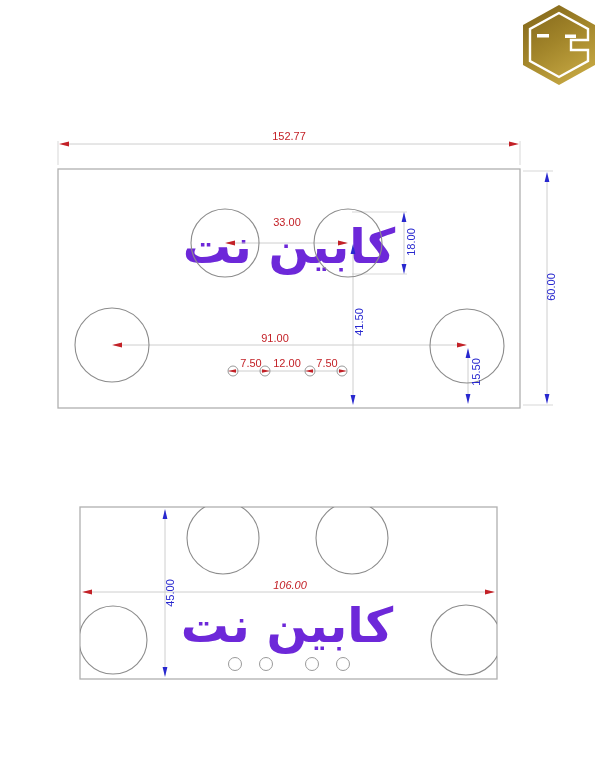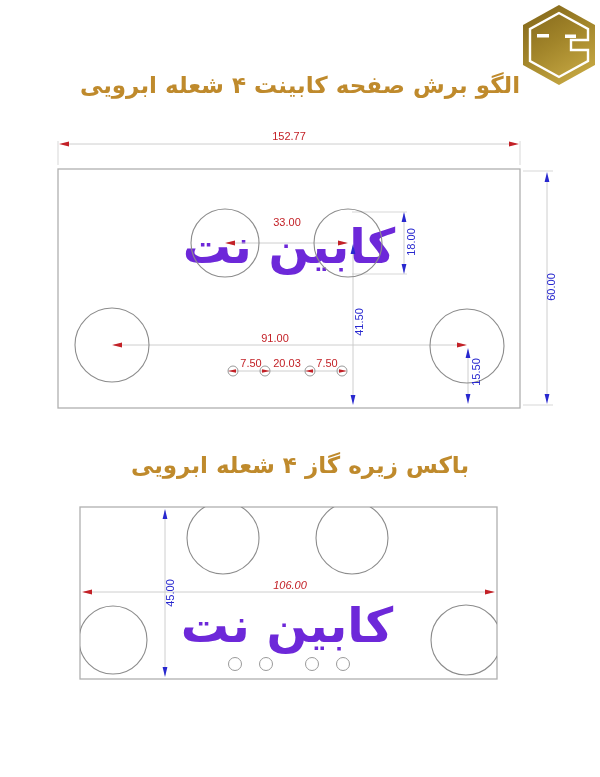--- a/index.html
+++ b/index.html
@@ -139,29 +139,27 @@
     </g>
   </svg>
 
   <span class="dim red" style="left:289px;top:136px;">152.77</span>
   <span class="dim blue rot" style="left:551px;top:287px;">60.00</span>
   <span class="dim red" style="left:287px;top:222px;">33.00</span>
   <span class="dim blue rot" style="left:411px;top:242px;">18.00</span>
   <span class="dim blue rot" style="left:359px;top:322px;">41.50</span>
   <span class="dim red" style="left:275px;top:338px;text-align:center;">91.00</span>
   <span class="dim red" style="left:251px;top:363px;">7.50</span>
-  <span class="dim red" style="left:287px;top:363px;">20.03</span>
+  <span class="dim red" style="left:287px;top:363px;">12.00</span>
   <span class="dim red" style="left:327px;top:363px;">7.50</span>
   <span class="dim blue rot" style="left:476px;top:372px;">15.50</span>
 
   <span class="dim red" style="left:290px;top:585px;font-style:italic;">106.00</span>
   <span class="dim blue rot" style="left:170px;top:593px;">45.00</span>
 
-  <div class="title t1">الگو برش صفحه کابینت ۴ شعله ابرویی</div>
-  <div class="title t2">باکس زیره گاز ۴ شعله ابرویی</div>
 
   <svg class="logo" width="76" height="82" viewBox="0 0 76 82">
     <defs>
       <linearGradient id="goldGrad" x1="0" y1="0" x2="0.55" y2="1">
         <stop offset="0" stop-color="#7f6318"></stop>
         <stop offset="0.55" stop-color="#a2852a"></stop>
         <stop offset="1" stop-color="#c2a440"></stop>
       </linearGradient>
     </defs>
     <polygon points="38,1 74,21 74,61 38,81 2,61 2,21" fill="url(#goldGrad)"></polygon>

